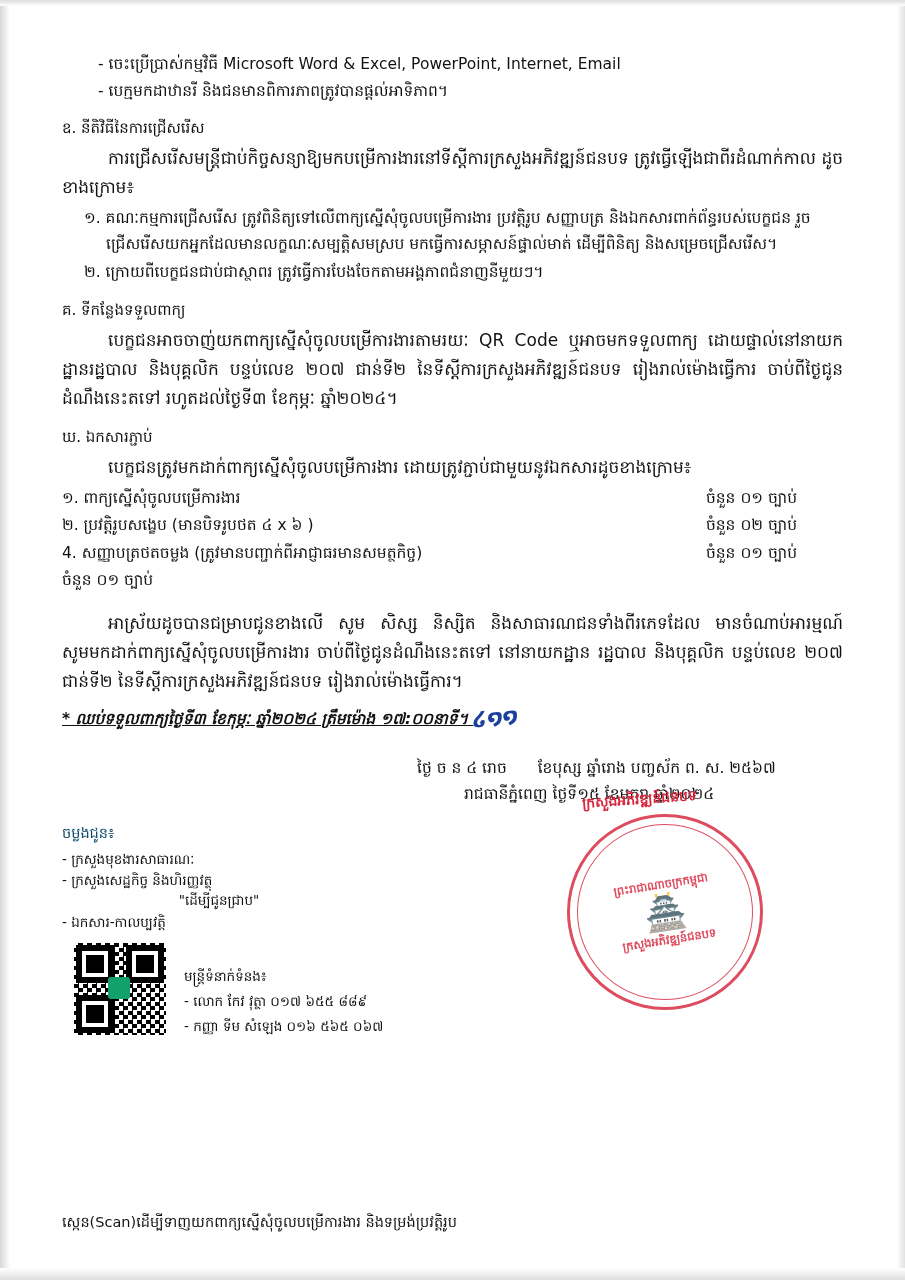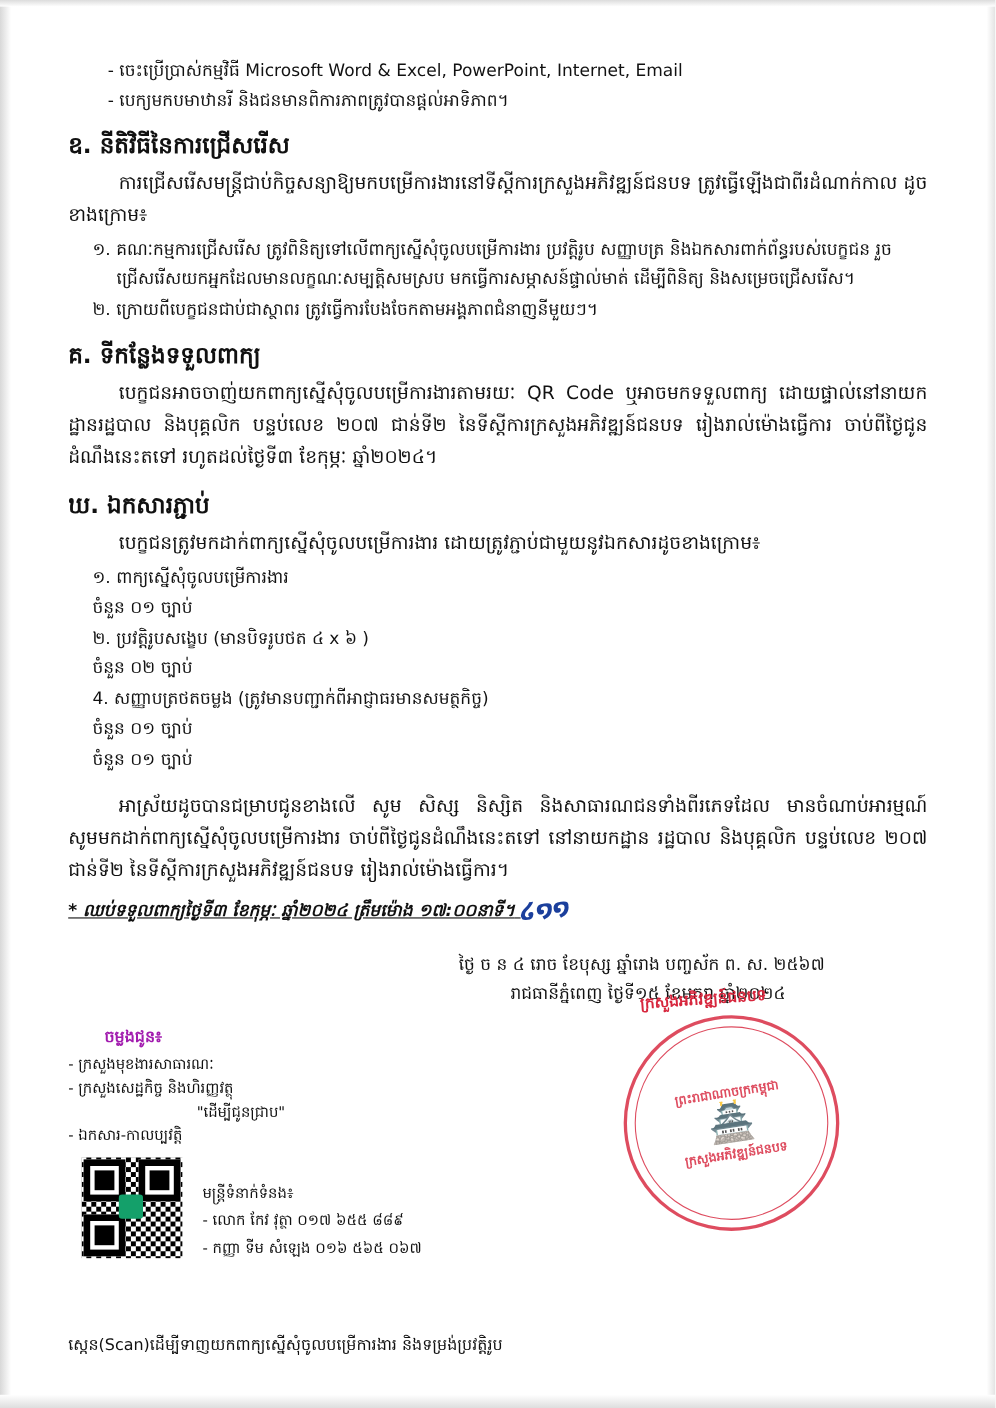--- a/index.html
+++ b/index.html
@@ -17,25 +17,25 @@
     box-sizing:border-box;
   }
   
   .scan-edge-left{position:absolute;left:0;top:0;width:10px;height:100%;background:linear-gradient(to right,#d8d8d8,#ffffff);}
   .scan-edge-right{position:absolute;right:0;top:0;width:8px;height:100%;background:linear-gradient(to left,#e2e2e2,#ffffff);}
   .scan-edge-top{position:absolute;left:0;top:0;height:6px;width:100%;background:linear-gradient(to bottom,#dcdcdc,#ffffff);}
   .scan-edge-bottom{position:absolute;left:0;bottom:0;height:12px;width:100%;background:linear-gradient(to top,#dedede,#ffffff);}
 
   .kh{font-family:"DejaVu Sans","Liberation Sans",sans-serif;}
   .bullet-line{font-size:15.5px;line-height:1.62;margin:0 0 2px 36px;}
-  .section-head{font-size:21px;font-weight:bold;margin:14px 0 4px 0;}
+  .section-head{font-size:15px;font-weight:normal;margin:14px 0 4px 0;}
   .para{font-size:17px;line-height:1.72;margin:0 0 2px 0;text-align:justify;}
   .indent{text-indent:46px;}
   .num-item{font-size:15.5px;line-height:1.72;margin:0 0 1px 22px;text-indent:0;padding-left:22px;text-indent:-22px;}
-  .doc-row{display:flex;justify-content:space-between;font-size:15.5px;line-height:1.78;margin-left:22px;padding-right:46px;flex-direction:column;}
+  .doc-row{display:flex;justify-content:space-between;font-size:15.5px;line-height:1.78;padding-right:46px;}
   .doc-row .label{flex:0 0 auto;}
   .doc-row .count{flex:0 0 auto;}
   .underline-note{font-size:15.5px;font-style:italic;font-weight:bold;text-decoration:underline;margin-top:8px;}
   .sig-block{margin-top:22px;position:relative;height:240px;}
   .sig-dateline{position:absolute;left:355px;top:4px;font-size:15.5px;}
   .sig-dateline2{position:absolute;left:402px;top:30px;font-size:15.5px;}
   .stamp{
     position:absolute;left:505px;top:60px;width:190px;height:190px;
     border:3px solid #d7263d;border-radius:50%;
     color:#d7263d;opacity:.82;
@@ -46,21 +46,21 @@
   .stamp:before{
     content:"";position:absolute;left:7px;top:7px;right:7px;bottom:7px;
     border:1.5px solid #d7263d;border-radius:50%;
   }
   .stamp .stamp-inner{width:150px;}
   .stamp-top{font-weight:bold;font-size:11.5px;}
   .stamp-temple{font-size:34px;line-height:1;margin:4px 0;}
   .stamp-bottom{font-weight:bold;font-size:11.5px;}
   .red-head{position:absolute;left:520px;top:36px;color:#d7263d;font-weight:bold;font-size:14px;transform:rotate(-4deg);}
   .contact-block{position:absolute;left:0;top:70px;width:330px;}
-  .contact-title{color:#a21caf;font-weight:bold;font-size:14.5px;margin-bottom:4px;margin-left:33px;}
+  .contact-title{color:#0c4a6e;font-weight:normal;font-size:14.5px;margin-bottom:4px;}
   .contact-line{font-size:13.5px;line-height:1.62;}
   .contact-quote{font-size:13.5px;text-align:center;margin-left:-16px;}
   .qr-wrap{position:absolute;left:8px;top:185px;display:flex;gap:14px;align-items:flex-end;}
   .qr{width:92px;height:92px;background:
       repeating-conic-gradient(#000 0% 25%, #fff 0% 50%) 0 0/9px 9px;
       border:4px solid #fff;outline:1px solid #fff;position:relative;}
   .qr .fp{position:absolute;width:26px;height:26px;border:6px solid #000;background:#fff;}
   .qr .fp.tl{left:2px;top:2px;} .qr .fp.tr{right:2px;top:2px;} .qr .fp.bl{left:2px;bottom:2px;}
   .qr .fp i{position:absolute;inset:4px;background:#000;display:block;}
   .qr .ctr{position:absolute;left:34px;top:34px;width:22px;height:22px;background:#14a06a;border-radius:3px;}
@@ -73,21 +73,21 @@
 <body>
 
 <div class="page">
 
   <div class="scan-edge-left"></div>
   <div class="scan-edge-right"></div>
   <div class="scan-edge-top"></div>
   <div class="scan-edge-bottom"></div>
 
   <div class="bullet-line kh">- ចេះប្រើប្រាស់កម្មវិធី Microsoft Word &amp; Excel, PowerPoint, Internet, Email</div>
-  <div class="bullet-line kh">- បេក្យមកបមាឋានរី និងជនមានពិការភាពត្រូវបានផ្តល់អាទិភាព។</div>
+  <div class="bullet-line kh">- បេក្មមកដាឋានរី និងជនមានពិការភាពត្រូវបានផ្តល់អាទិភាព។</div>
 
   <div class="section-head kh">ឧ. នីតិវិធីនៃការជ្រើសរើស</div>
   <p class="para indent kh">ការជ្រើសរើសមន្ត្រីជាប់កិច្ចសន្យាឱ្យមកបម្រើការងារនៅទីស្តីការក្រសួងអភិវឌ្ឍន៍ជនបទ ត្រូវធ្វើឡើងជាពីរដំណាក់កាល ដូចខាងក្រោម៖</p>
   <p class="num-item kh">១. គណៈកម្មការជ្រើសរើស ត្រូវពិនិត្យទៅលើពាក្យស្នើសុំចូលបម្រើការងារ ប្រវត្តិរូប សញ្ញាបត្រ និងឯកសារពាក់ព័ន្ធរបស់បេក្ខជន រួចជ្រើសរើសយកអ្នកដែលមានលក្ខណៈសម្បត្តិសមស្រប មកធ្វើការសម្ភាសន៍ផ្ទាល់មាត់ ដើម្បីពិនិត្យ និងសម្រេចជ្រើសរើស។</p>
   <p class="num-item kh">២. ក្រោយពីបេក្ខជនជាប់ជាស្ថាពរ ត្រូវធ្វើការបែងចែកតាមអង្គភាពជំនាញនីមួយៗ។</p>
 
   <div class="section-head kh">គ. ទីកន្លែងទទួលពាក្យ</div>
   <p class="para indent kh">បេក្ខជនអាចចាញ់យកពាក្យស្នើសុំចូលបម្រើការងារតាមរយៈ QR Code ឬអាចមកទទួលពាក្យ ដោយផ្ទាល់នៅនាយកដ្ឋានរដ្ឋបាល និងបុគ្គលិក បន្ទប់លេខ ២០៧ ជាន់ទី២ នៃទីស្តីការក្រសួងអភិវឌ្ឍន៍ជនបទ រៀងរាល់ម៉ោងធ្វើការ ចាប់ពីថ្ងៃជូនដំណឹងនេះតទៅ រហូតដល់ថ្ងៃទី៣ ខែកុម្ភៈ ឆ្នាំ២០២៤។</p>
 
   <div class="section-head kh">ឃ. ឯកសារភ្ជាប់</div>
@@ -112,21 +112,21 @@
   <p class="para indent kh" style="margin-top:14px">អាស្រ័យដូចបានជម្រាបជូនខាងលើ សូម សិស្ស និស្សិត និងសាធារណជនទាំងពីរភេទដែល មានចំណាប់អារម្មណ៍ សូមមកដាក់ពាក្យស្នើសុំចូលបម្រើការងារ ចាប់ពីថ្ងៃជូនដំណឹងនេះតទៅ នៅនាយកដ្ឋាន រដ្ឋបាល និងបុគ្គលិក បន្ទប់លេខ ២០៧ ជាន់ទី២ នៃទីស្តីការក្រសួងអភិវឌ្ឍន៍ជនបទ រៀងរាល់ម៉ោងធ្វើការ។</p>
 
   <div class="underline-note kh">
     <span>* ឈប់ទទួលពាក្យថ្ងៃទី៣ ខែកុម្ភៈ ឆ្នាំ២០២៤ ត្រឹមម៉ោង ១៧:០០នាទី។</span>
     <span class="squiggle">໒໑໑</span>
   </div>
 
   <div class="sig-block">
     <div class="sig-dateline kh">
       <span>ថ្ងៃ ច ន ៤ រោច</span>
-      <span style="">ខែបុស្ស ឆ្នាំរោង បញ្ចស័ក ព. ស. ២៥៦៧</span>
+      <span style="margin-left:26px">ខែបុស្ស ឆ្នាំរោង បញ្ចស័ក ព. ស. ២៥៦៧</span>
     </div>
     <div class="sig-dateline2 kh">រាជធានីភ្នំពេញ ថ្ងៃទី១៥ ខែមករា ឆ្នាំ២០២៤</div>
 
     <div class="red-head kh">ក្រសួងអភិវឌ្ឍន៍ជនបទ</div>
 
     <div class="stamp">
       <div class="stamp-inner">
         <div class="stamp-top kh">ព្រះរាជាណាចក្រកម្ពុជា</div>
         <div class="stamp-temple">🏯</div>
         <div class="stamp-bottom kh">ក្រសួងអភិវឌ្ឍន៍ជនបទ</div>

